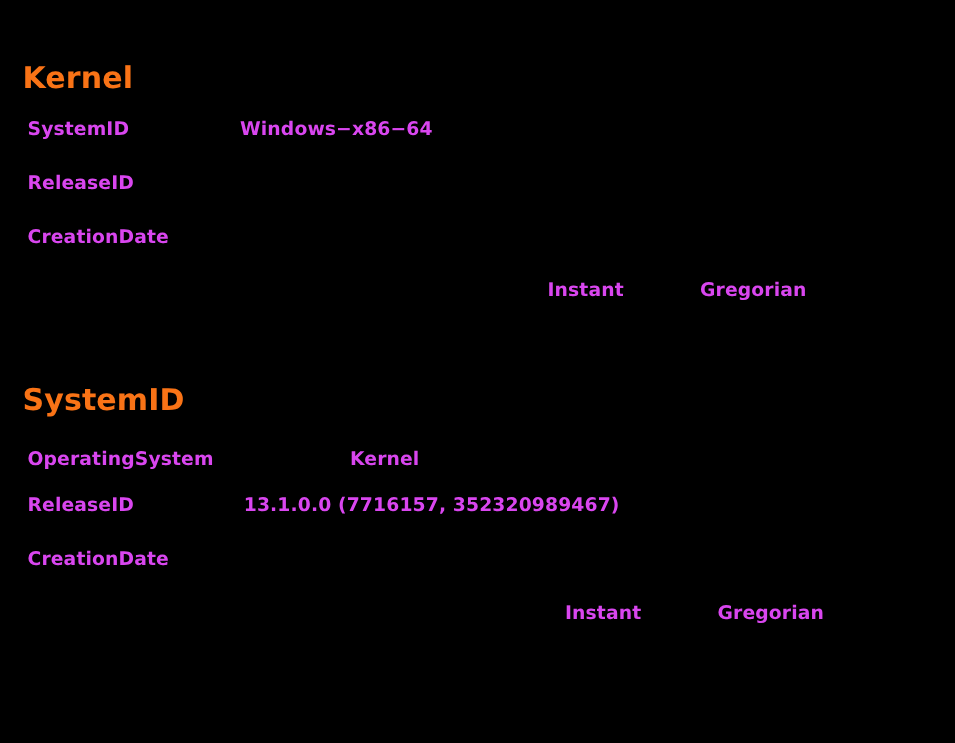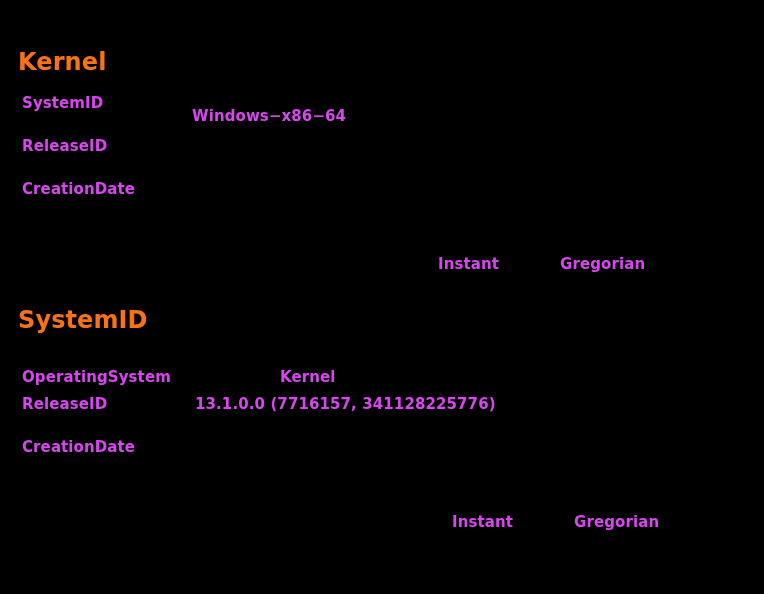--- a/index.html
+++ b/index.html
@@ -57,35 +57,34 @@
   }
 
   .cell-key { }
   .cell-value { }
 
   
   .subrow {
     position: absolute;
     width: 764px;
     height: 26px;
-    margin-top: 32px;
   }
 </style>
 </head>
 <body>
 
 <div class="output-area">
 
   <div class="section" style="top:0px;">
 
     <div class="section-title" style="left:18px; top:48px;">Kernel</div>
 
     <div class="row" style="top:90px;">
       <div class="cell cell-key" style="left:22px;">SystemID</div>
-      <div class="cell cell-value" style="left:192px;margin-top:13px;">Windows−x86−64</div>
+      <div class="cell cell-value" style="left:192px;">Windows−x86−64</div>
     </div>
 
     <div class="row" style="top:133px;">
       <div class="cell cell-key" style="left:22px;">ReleaseID</div>
     </div>
 
     <div class="row" style="top:176px;">
       <div class="cell cell-key" style="left:22px;">CreationDate</div>
       <div class="cell cell-value" style="left:195px;"></div>
     </div>
@@ -94,28 +93,28 @@
       <div class="cell" style="left:438px;">Instant</div>
       <div class="cell" style="left:560px;">Gregorian</div>
     </div>
 
   </div>
 
   <div class="section" style="top:0px;">
 
     <div class="section-title" style="left:18px; top:306px;">SystemID</div>
 
-    <div class="row" style="top:364px;">
+    <div class="row" style="top:354px;">
       <div class="cell cell-key" style="left:22px;">OperatingSystem</div>
       <div class="cell cell-value" style="left:280px;">Kernel</div>
     </div>
 
     <div class="row" style="top:391px;">
       <div class="cell cell-key" style="left:22px;">ReleaseID</div>
-      <div class="cell cell-value" style="left:195px;">13.1.0.0 (7716157, 341128225776)</div>
+      <div class="cell cell-value" style="left:195px;">13.1.0.0 (7716157, 352320989467)</div>
     </div>
 
     <div class="row" style="top:434px;">
       <div class="cell cell-key" style="left:22px;">CreationDate</div>
       <div class="cell cell-value" style="left:195px;"></div>
     </div>
 
     <div class="subrow" style="top:477px;">
       <div class="cell" style="left:452px;">Instant</div>
       <div class="cell" style="left:574px;">Gregorian</div>

